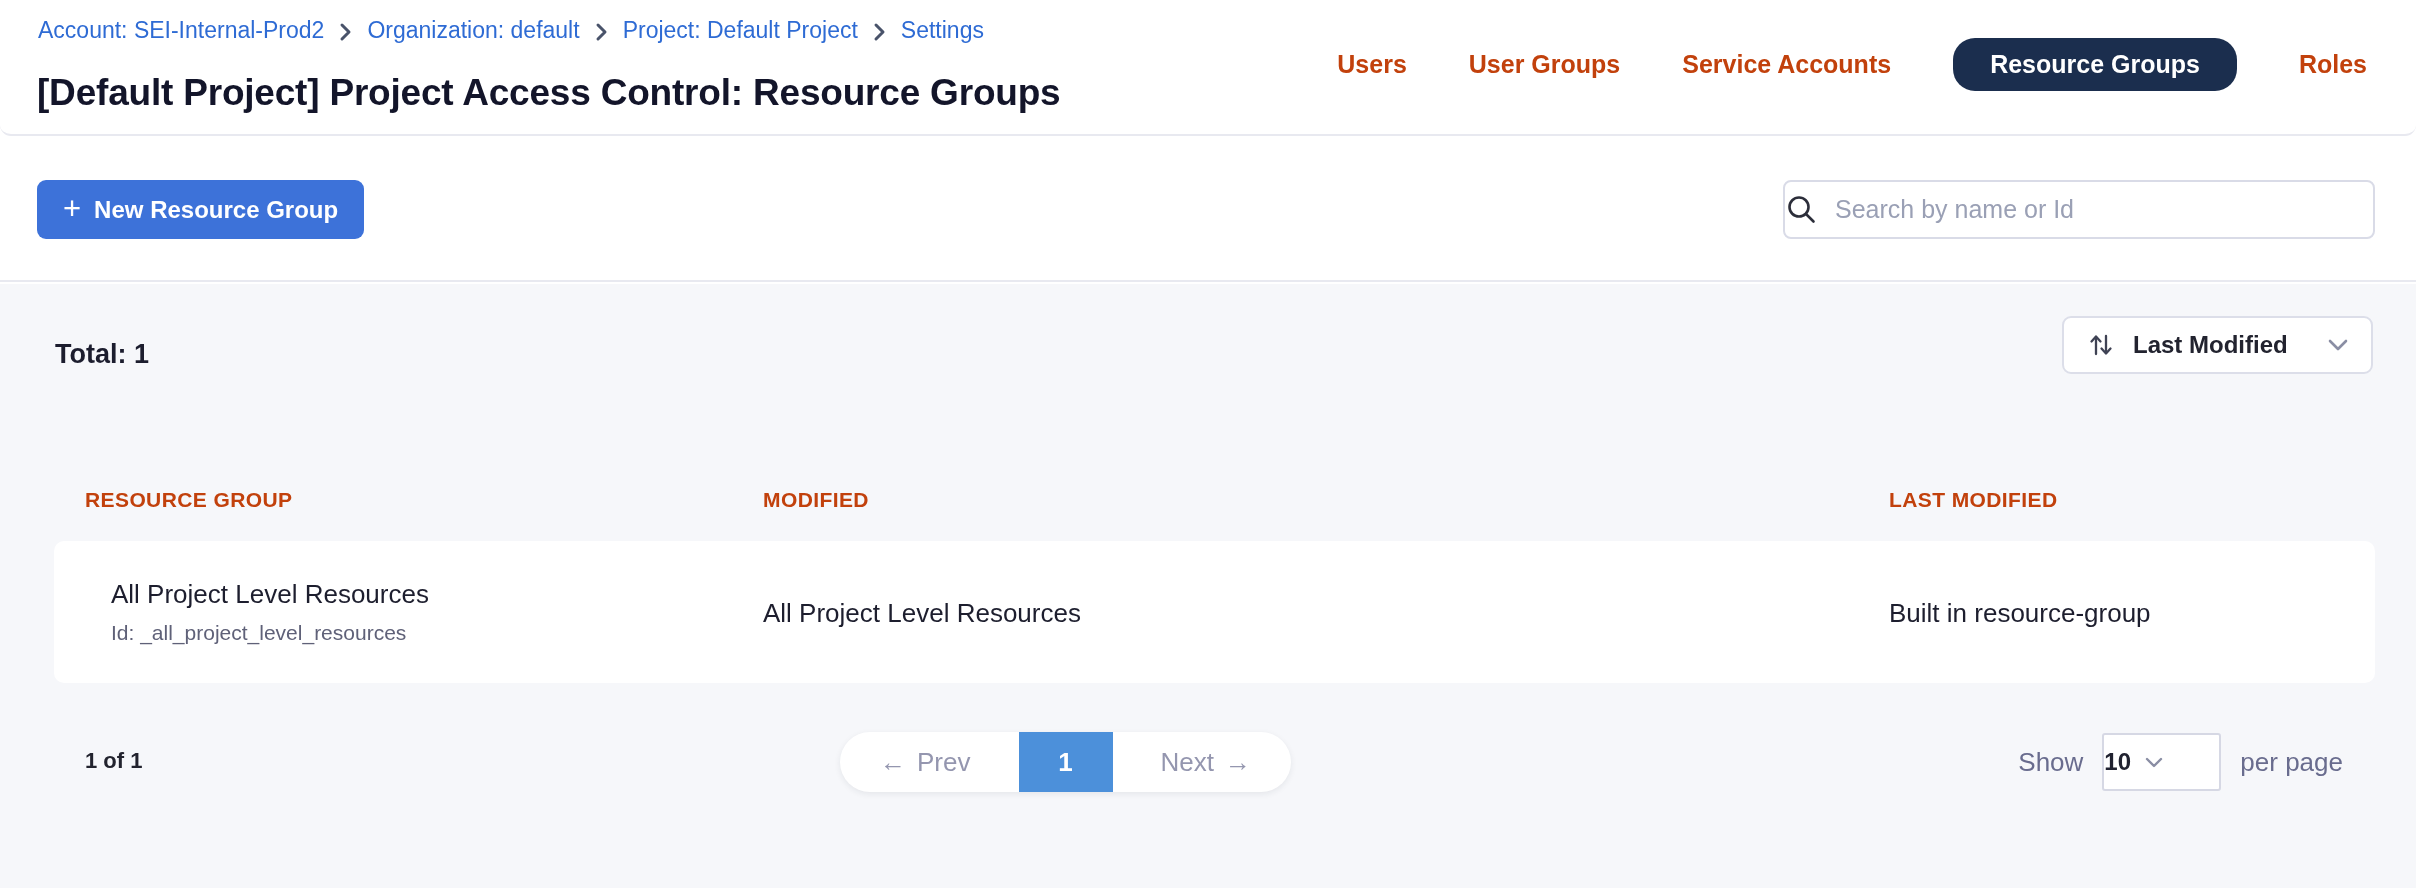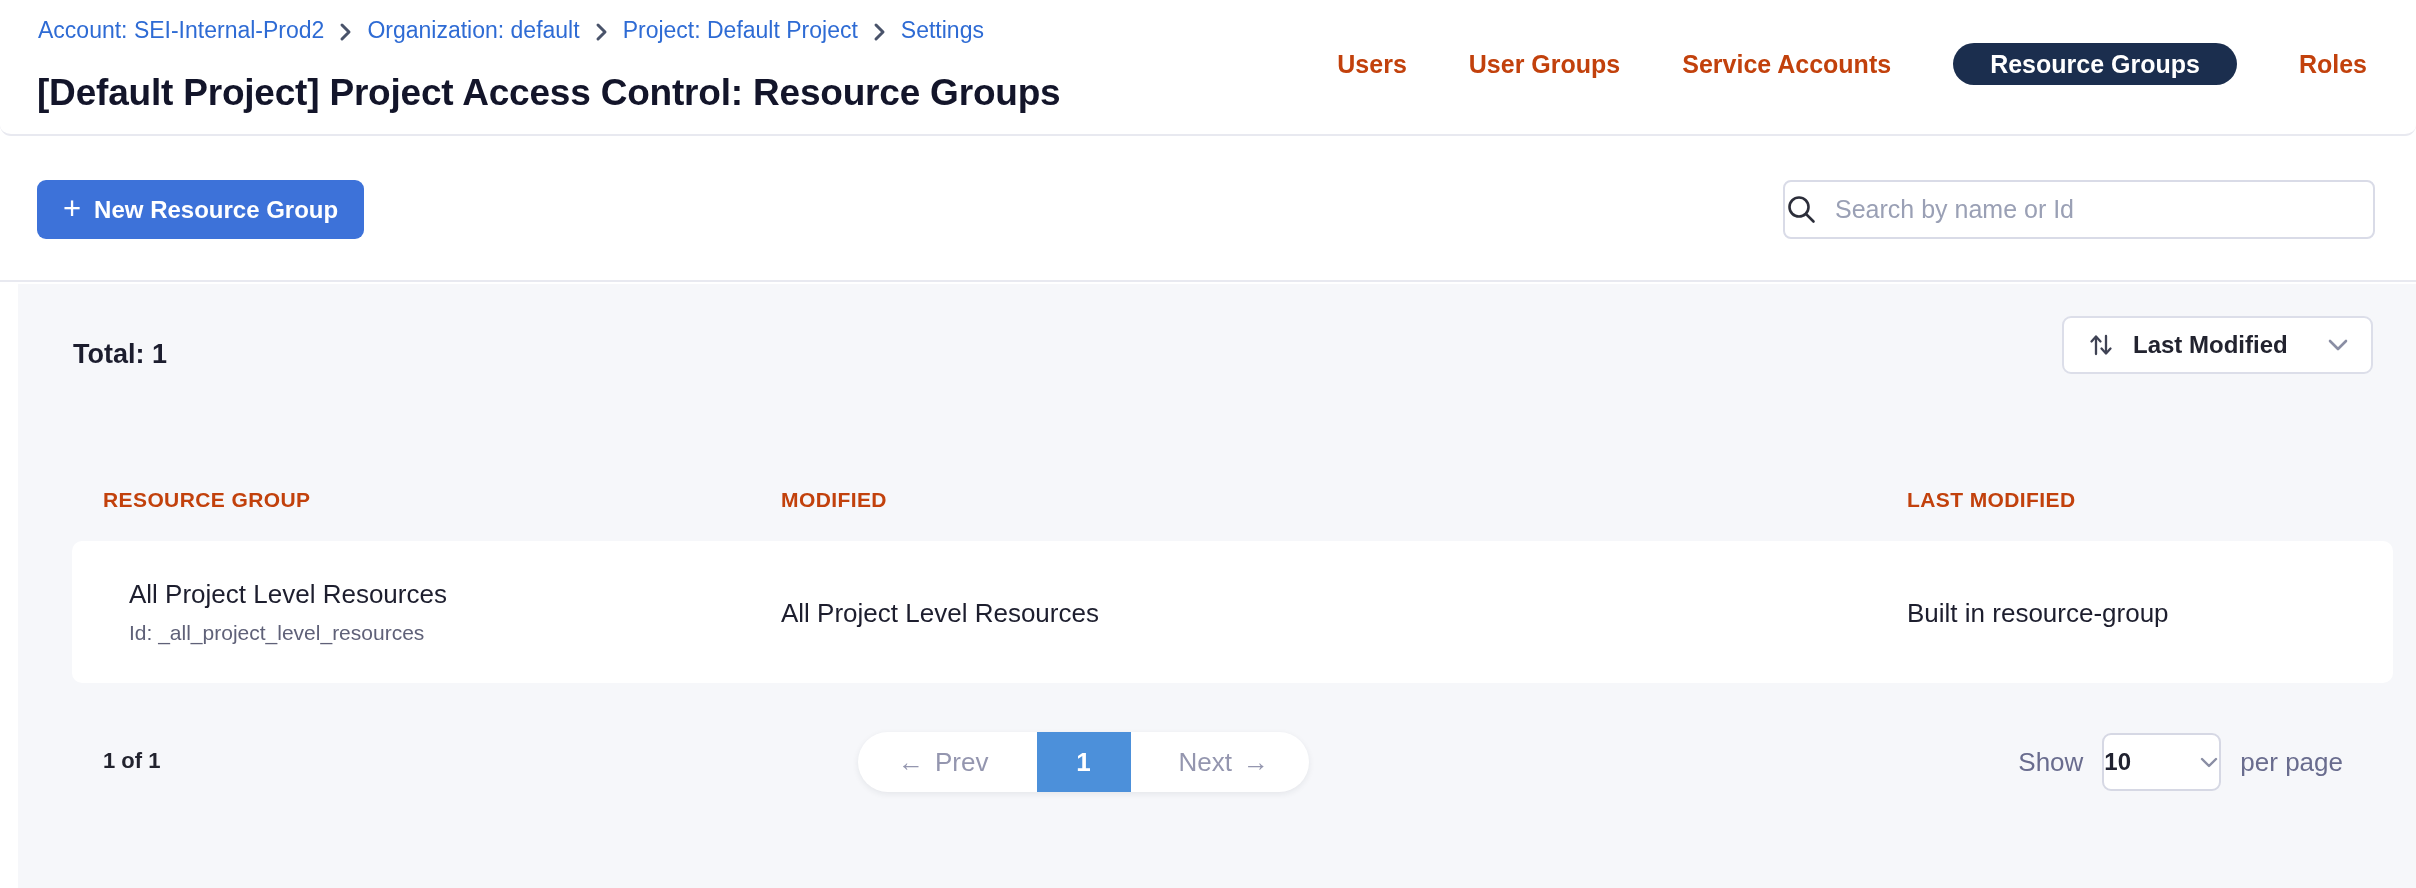--- a/index.html
+++ b/index.html
@@ -9,37 +9,37 @@
 
   
   .header { position:absolute; top:0; left:0; right:0; height:136px; background:#fff; border-bottom:2px solid #e8e9f0;border-radius:11px; }
   .breadcrumb { position:absolute; left:38px; top:17px; display:flex; align-items:center; gap:15px; font-size:23px; color:#2e6bd4; }
   .crumb { cursor:pointer; white-space:nowrap; }
   .crumb-sep { display:flex; align-items:center; margin-top:2px; }
   .page-title { position:absolute; left:37px; top:72px; font-size:37px; font-weight:700; color:#13152a; letter-spacing:-0.2px; white-space:nowrap; }
 
   .tabs { position:absolute; right:49px; top:43px; height:42px; display:flex; align-items:center; gap:62px; }
   .tab { font-size:25px; font-weight:600; color:#c2410c; cursor:pointer; white-space:nowrap; }
-  .tab.active { background:#1b2e4e; color:#ffffff; height:42px; border-radius:22px; padding:0 37px; display:flex; align-items:center; }
+  .tab.active { background:#1b2e4e; color:#ffffff; height:53px; border-radius:22px; padding:0 37px; display:flex; align-items:center; }
 
   
   .toolbar { position:absolute; top:138px; left:0; right:0; height:144px; background:#fff; border-bottom:2px solid #e8e9f0; }
   .btn-new { position:absolute; left:37px; top:42px; height:59px; border:none; border-radius:9px; background:#3d72d9;
              color:#fff; font-family:inherit; font-size:24px; font-weight:700; display:flex; align-items:center; gap:13px;
              padding:0 26px; cursor:pointer; white-space:nowrap; }
   .btn-new .plus { font-size:31px; font-weight:400; line-height:1; margin-top:-3px; }
   .search { position:absolute; right:41px; top:42px; width:592px; height:59px; background:#fff; border:2px solid #d9dbe7;
             border-radius:8px; display:flex; align-items:center; }
   .search svg { flex:0 0 auto; }
   .search input { flex:1; height:100%; border:none; outline:none; background:transparent; font-family:inherit;
                   font-size:25px; color:#2a2b3a; padding:0 16px; }
   .search input::placeholder { color:#9aa0b5; }
 
   
-  .content { position:absolute; top:284px; left:0; right:0; bottom:0; background:#f6f7fa;margin-left:18px; }
+  .content { position:absolute; top:284px; left:0; right:0; bottom:0; background:#f6f7fa; }
   .total { position:absolute; left:55px; top:55px; font-size:27px; font-weight:700; color:#1c1d2e; }
   .sortbox { position:absolute; right:43px; top:32px; width:311px; height:58px; background:#fff; border:2px solid #dcdee9;
              border-radius:9px; display:flex; align-items:center; padding:0 22px; gap:17px; cursor:pointer; }
   .sort-label { font-size:24px; font-weight:600; color:#22232f; flex:1; }
 
   .th { position:absolute; top:204px; font-size:21px; font-weight:700; color:#c2410c; letter-spacing:0.4px; white-space:nowrap; }
   .th1 { left:85px; } .th2 { left:763px; } .th3 { left:1889px; }
 
   .row-card { position:absolute; left:54px; top:257px; width:2321px; height:142px; background:#ffffff; border-radius:10px; cursor:pointer; }
   .cell-name { position:absolute; left:57px; top:38px; font-size:26px; font-weight:500; color:#1d1e2e; white-space:nowrap; }
@@ -53,22 +53,22 @@
            box-shadow:0 2px 6px rgba(31,33,56,0.08); display:flex; align-items:center; overflow:hidden; }
   .pager-btn { display:flex; align-items:center; gap:11px; font-size:26px; font-weight:500; color:#9496af; cursor:pointer; white-space:nowrap; }
   .pager-prev { padding-left:40px; }
   .pager-next { padding-right:40px; }
   .pager-spacer { flex:1; }
   .pager-num { width:94px; height:60px; background:#4c90da; color:#ffffff; font-size:26px; font-weight:600;
                display:flex; align-items:center; justify-content:center; cursor:pointer; }
 
   .perpage { position:absolute; right:73px; top:448px; height:60px; display:flex; align-items:center; gap:19px;
              font-size:26px; color:#696c8e; }
-  .pp-select { width:119px; height:58px; background:#fff; border:2px solid #d6d8e4; border-radius:9px;
-               display:flex; align-items:center; justify-content:space-between; gap:13px; cursor:pointer; }
+  .pp-select { width:119px; height:58px; background:#fff; border:2px solid #d6d8e4; border-radius:3px;
+               display:flex; align-items:center; justify-content:flex-start; gap:13px; cursor:pointer; }
   .pp-select .pp-val { font-size:24px; font-weight:600; color:#202230; }
 </style>
 </head>
 <body>
 
 <div class="page">
 
   <div class="header">
     <div class="breadcrumb">
       <span class="crumb">Account: SEI-Internal-Prod2</span>

